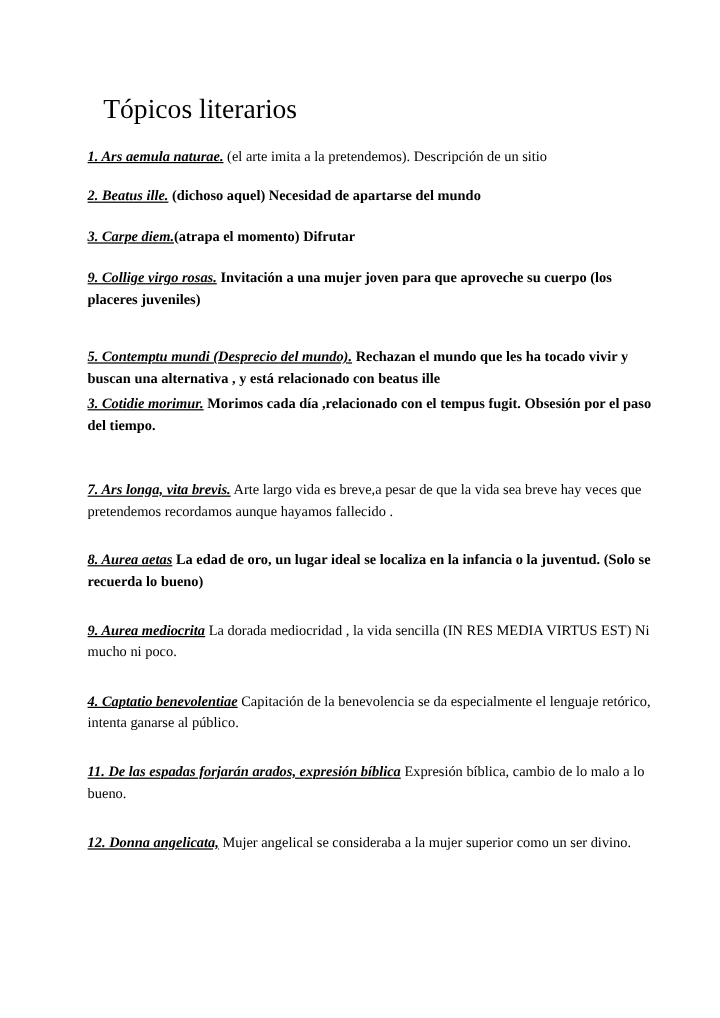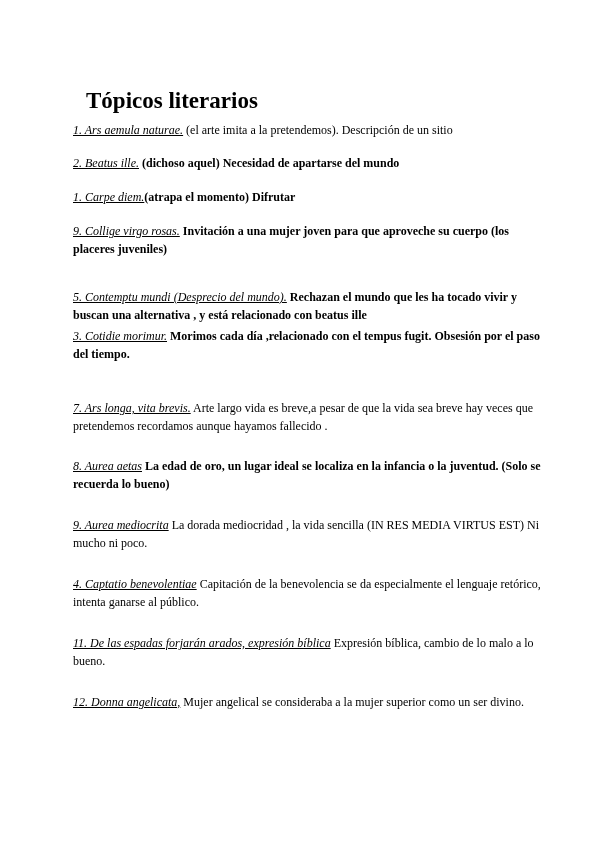--- a/index.html
+++ b/index.html
@@ -1,32 +1,32 @@
 <!DOCTYPE html>
 <html><head>
 <meta charset="utf-8">
 <style>
   html, body { margin: 0; padding: 0; background: #ffffff; }
   body { width: 600px; height: 848px; position: relative; overflow: hidden;
          font-family: "Liberation Serif", serif; color: #000; }
-  .title { position: absolute; left: 86px; top: 88px; font-size: 23px; font-weight: bold; margin: 0; }
+  .title { position: absolute; left: 86px; top: 78px; font-size: 23px; font-weight: normal; margin: 0; }
   .item { position: absolute; left: 73px; width: 470px; font-size: 12px; line-height: 18px; margin: 0; }
-  .term { font-weight: normal; font-style: italic; text-decoration: underline; text-align: right; }
+  .term { font-weight: bold; font-style: italic; text-decoration: underline; text-align: right; }
   .desc.bold { font-weight: bold; font-family: Liberation Serif, serif; }
 </style>
 </head>
 <body>
 
 <h1 class="title">Tópicos literarios</h1>
 
 <p class="item" style="top:121px"><span class="term">1. Ars aemula naturae.</span><span class="desc"> (el arte imita a la pretendemos). Descripción de un sitio</span></p>
 
 <p class="item" style="top:154px"><span class="term">2. Beatus ille.</span><span class="desc bold"> (dichoso aquel) Necesidad de apartarse del mundo</span></p>
 
-<p class="item" style="top:188px"><span class="term">1. Carpe diem.</span><span class="desc bold">(atrapa el momento) Difrutar</span></p>
+<p class="item" style="top:188px"><span class="term">3. Carpe diem.</span><span class="desc bold">(atrapa el momento) Difrutar</span></p>
 
 <p class="item" style="top:222px"><span class="term">9. Collige virgo rosas.</span><span class="desc bold"> Invitación a una mujer joven para que aproveche su cuerpo (los placeres juveniles)</span></p>
 
 <p class="item" style="top:288px"><span class="term">5. Contemptu mundi (Desprecio del mundo).</span><span class="desc bold"> Rechazan el mundo que les ha tocado vivir y buscan una alternativa , y está relacionado con beatus ille</span></p>
 
 <p class="item" style="top:327px"><span class="term">3. Cotidie morimur.</span><span class="desc bold"> Morimos cada día ,relacionado con el tempus fugit. Obsesión por el paso del tiempo.</span></p>
 
 <p class="item" style="top:399px"><span class="term">7. Ars longa, vita brevis.</span><span class="desc"> Arte largo vida es breve,a pesar de que la vida sea breve hay veces que pretendemos recordamos aunque hayamos fallecido .</span></p>
 
 <p class="item" style="top:457px"><span class="term">8. Aurea aetas</span><span class="desc bold"> La edad de oro, un lugar ideal se localiza en la infancia o la juventud. (Solo se recuerda lo bueno)</span></p>

